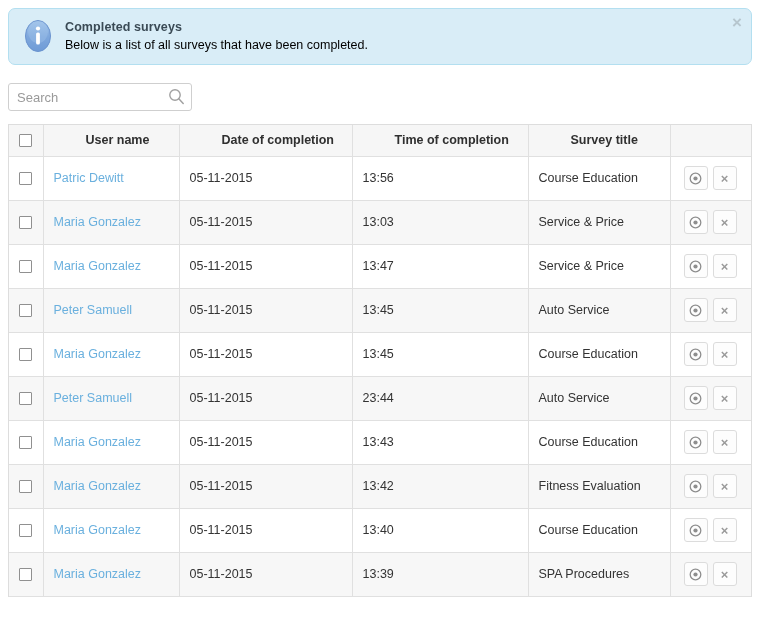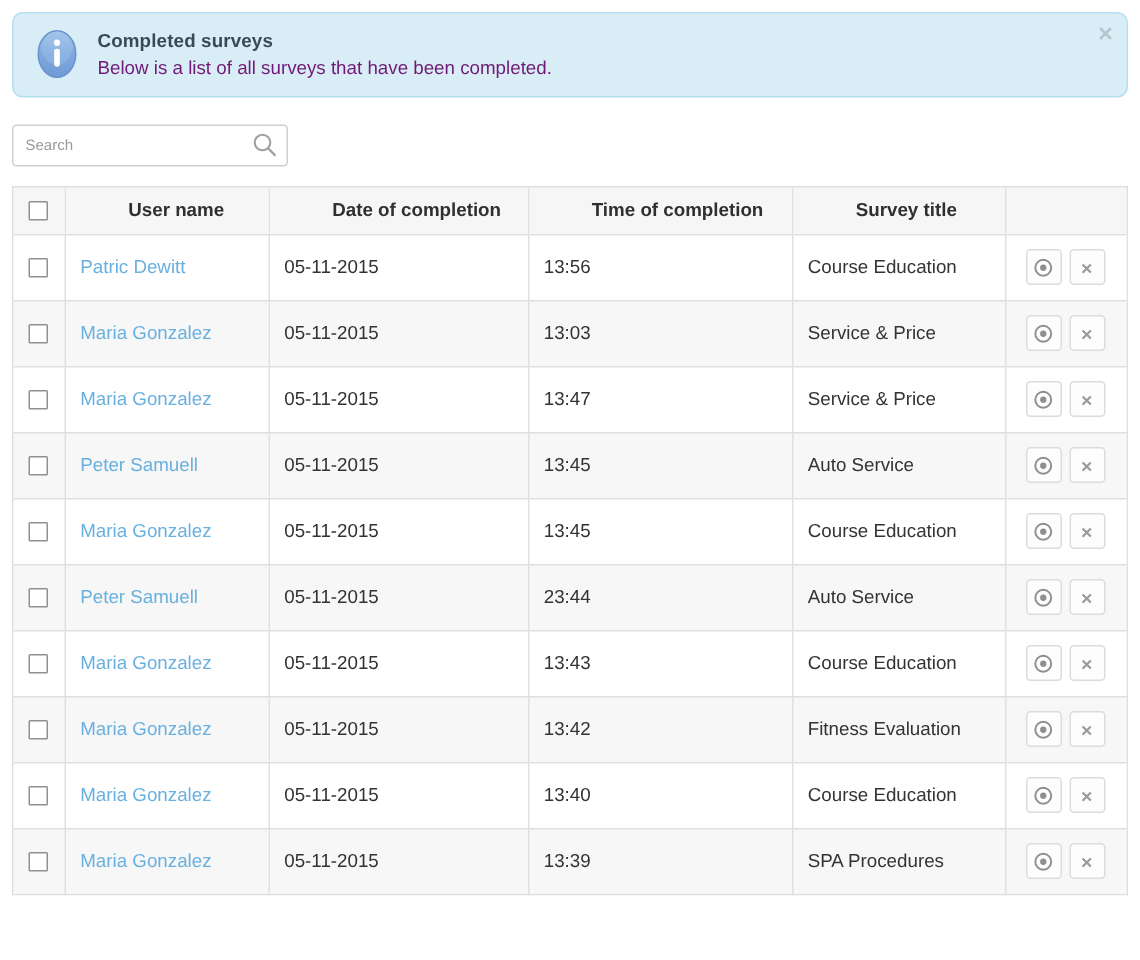--- a/index.html
+++ b/index.html
@@ -46,21 +46,21 @@
     line-height: 1.35;
   }
   .alert-title {
     font-size: 12.5px;
     font-weight: bold;
     color: #3a4a55;
     letter-spacing: 0.1px;
   }
   .alert-desc {
     font-size: 12.5px;
-    color: #701a75;
+    color: #000000;
     margin-top: 1px;
   }
   .alert-close {
     position: absolute;
     top: 5px;
     right: 9px;
     font-size: 17px;
     line-height: 1;
     color: #b6c6ce;
     font-weight: bold;
@@ -74,21 +74,21 @@
     position: relative;
     width: 184px;
   }
   .search-input {
     width: 184px;
     height: 28px;
     box-sizing: border-box;
     border: 1px solid #cfcfcf;
     border-radius: 3px;
     padding: 3px 28px 3px 8px;
-    font-size: 10px;
+    font-size: 13px;
     font-family: "Liberation Sans", sans-serif;
     color: #555;
     background: #fff;
     outline: none;
   }
   .search-input::placeholder { color: #9a9a9a; }
   .search-icon {
     position: absolute;
     right: 7px;
     top: 5px;

